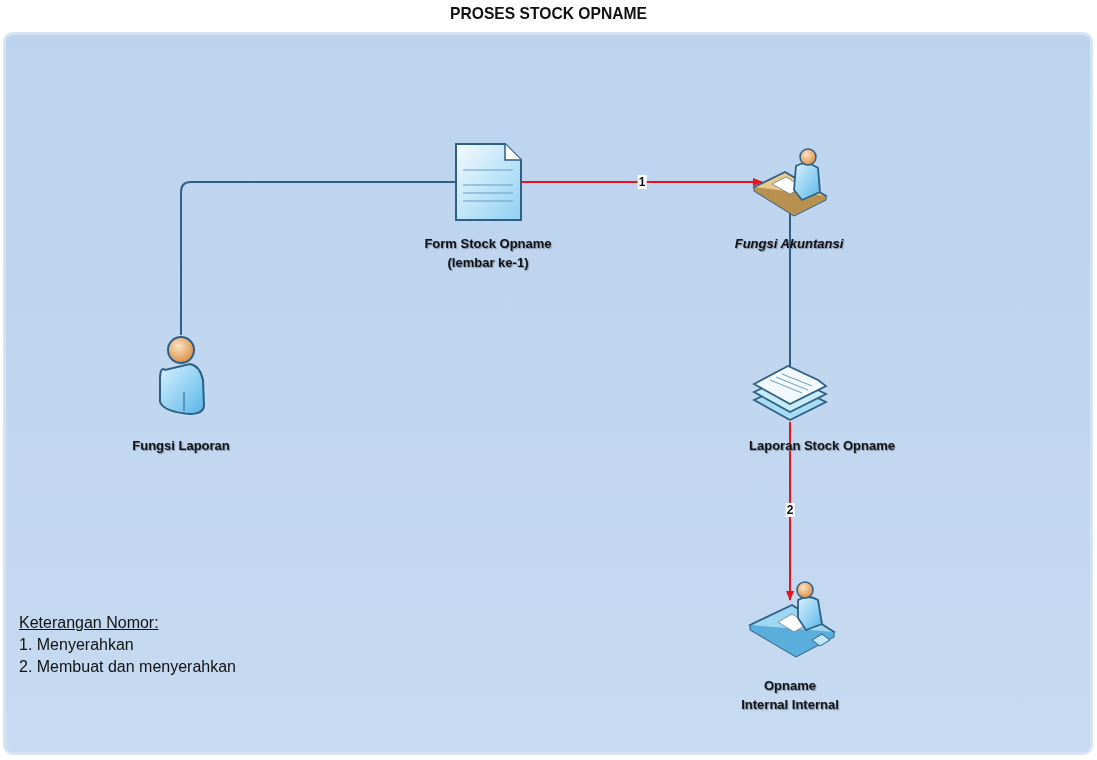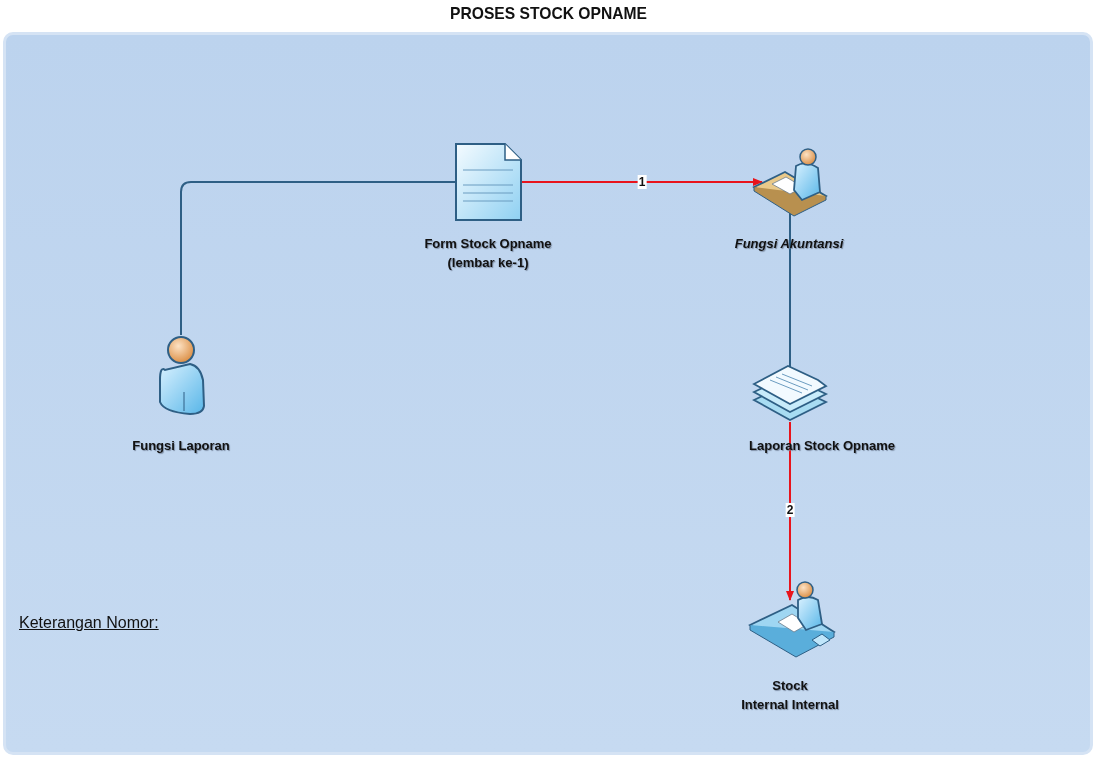--- a/index.html
+++ b/index.html
@@ -92,19 +92,21 @@
 <div class="num" style="left:790px; top:510px;">2</div>
 
 <div class="label" style="left:181px; top:436px;">Fungsi Laporan</div>
 <div class="label" style="left:488px; top:234px;">
   <div>Form Stock Opname</div>
   <div>(lembar ke-1)</div>
 </div>
 <div class="label" style="left:789px; top:234px;font-style:italic;">Fungsi Akuntansi</div>
 <div class="label" style="left:822px; top:436px;">Laporan Stock Opname</div>
 <div class="label" style="left:790px; top:676px;">
-  <div>Stock</div>
+  <div>Opname</div>
   <div>Internal Internal</div>
 </div>
 
 <div class="legend">
   <div class="head">Keterangan Nomor:</div>
+  <div>1. Menyerahkan</div>
+  <div>2. Membuat dan menyerahkan</div>
 </div>
 
 </body></html>

